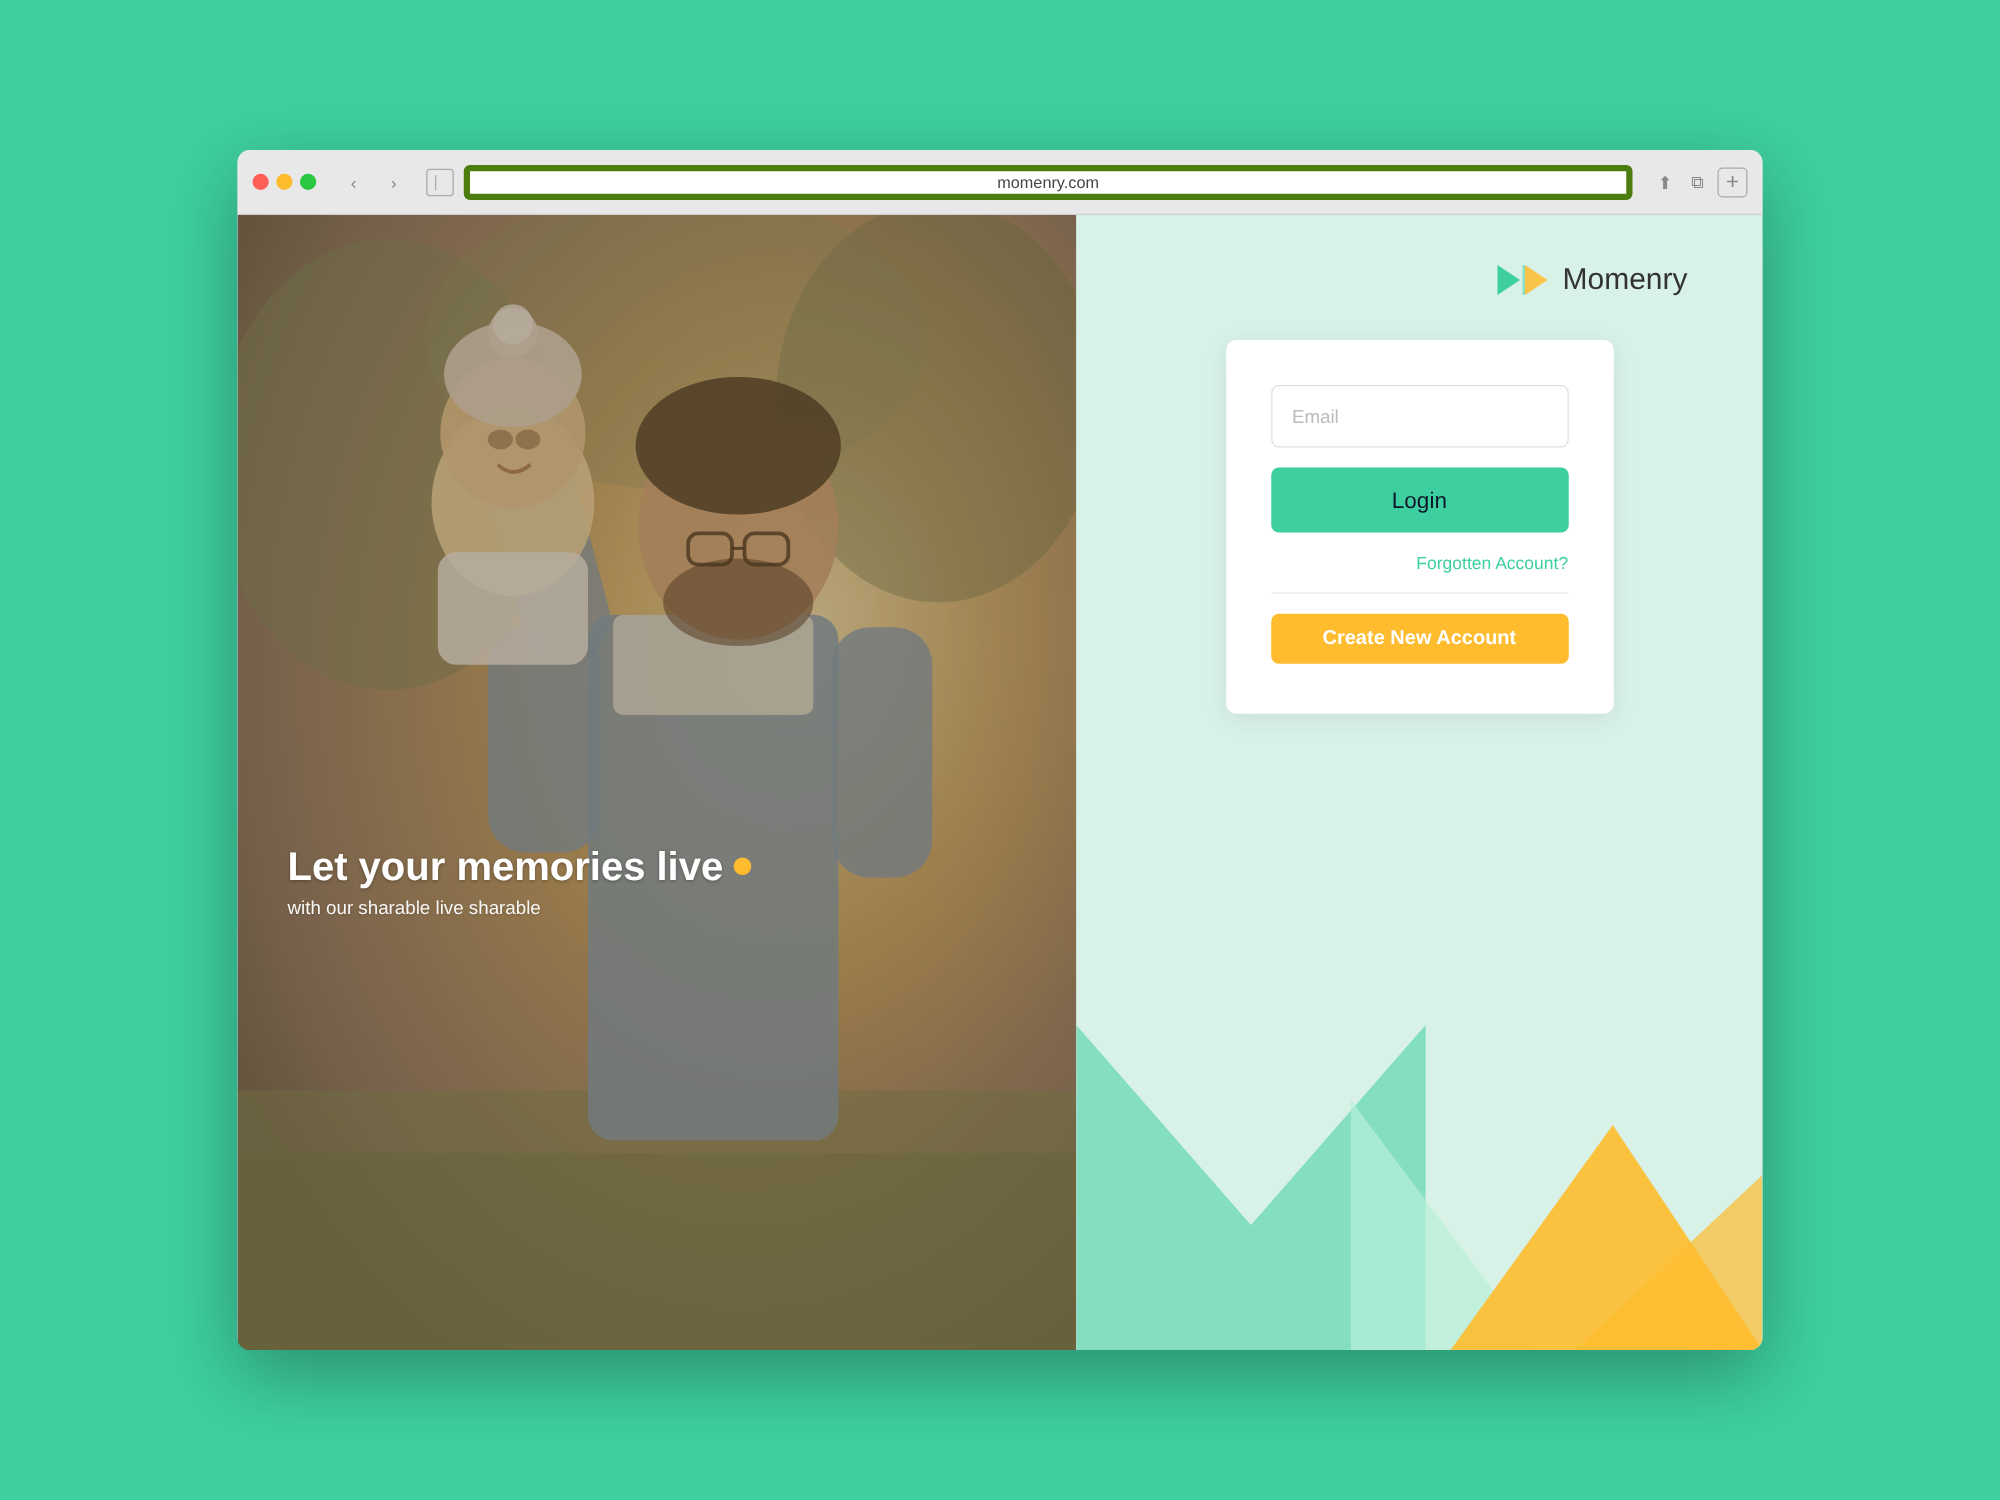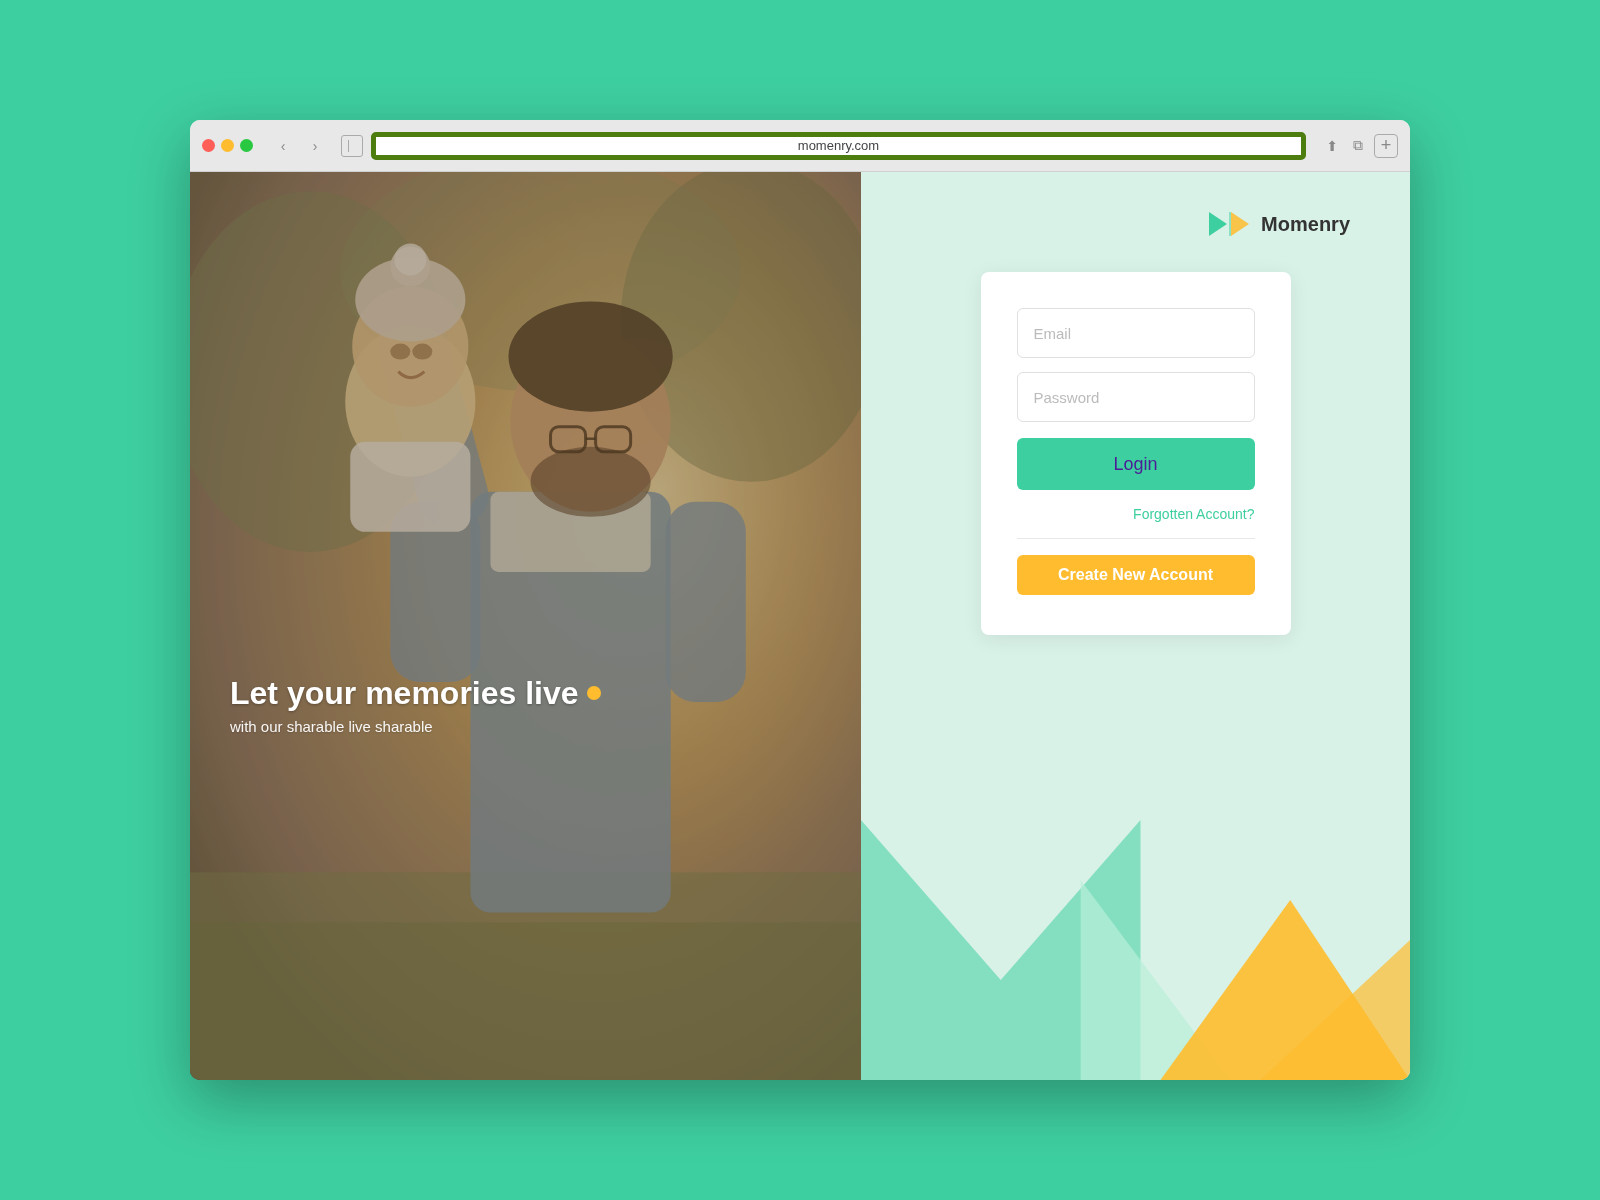--- a/index.html
+++ b/index.html
@@ -234,22 +234,22 @@
       margin-right: 60px;
       z-index: 1;
     }
 
     .logo-icon {
       width: 44px;
       height: 32px;
     }
 
     .logo-text {
-      font-size: 20px;
-      font-weight: 700;
+      font-size: 24px;
+      font-weight: 400;
       color: #333;
     }
 
     
     .login-card {
       background: white;
       border-radius: 8px;
       padding: 36px 36px 40px;
       width: 310px;
       margin-top: 32px;
@@ -276,21 +276,21 @@
     .input-field::placeholder {
       color: #bbb;
     }
 
     .login-btn {
       width: 100%;
       height: 52px;
       background: #3ecfa0;
       border: none;
       border-radius: 6px;
-      color: #4c1d95;
+      color: #0f172a;
       font-size: 18px;
       font-weight: 500;
       cursor: pointer;
       margin-top: 2px;
     }
 
     .forgotten-link {
       text-align: right;
       margin: 16px 0 16px;
       color: #3ecfa0;
@@ -450,21 +450,20 @@
 
           <polygon points="2,4 20,16 2,28" fill="#3ecfa0"></polygon>
           <polygon points="24,4 24,28 42,16" fill="#febc2e" opacity="0.85"></polygon>
           <polygon points="22,4 22,28 24,28 24,4" fill="#3ecfa0" opacity="0.5"></polygon>
         </svg>
         <span class="logo-text">Momenry</span>
       </div>
 
       <div class="login-card">
         <input type="email" class="input-field" placeholder="Email" style="">
-        <input type="password" class="input-field" placeholder="Password" style="">
         <button class="login-btn">Login</button>
         <a class="forgotten-link">Forgotten Account?</a>
         <div class="divider"></div>
         <button class="create-account-btn">Create New Account</button>
       </div>
 
     </div>
 
   </div>
 </div>

